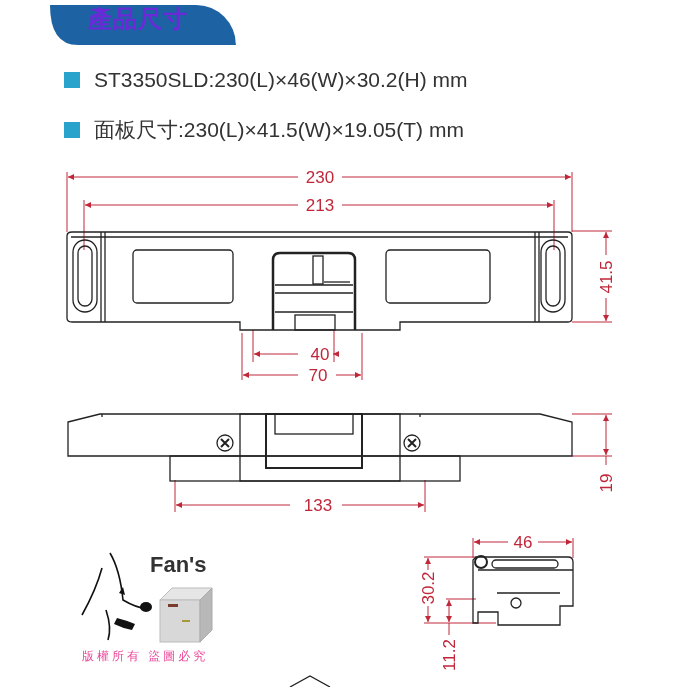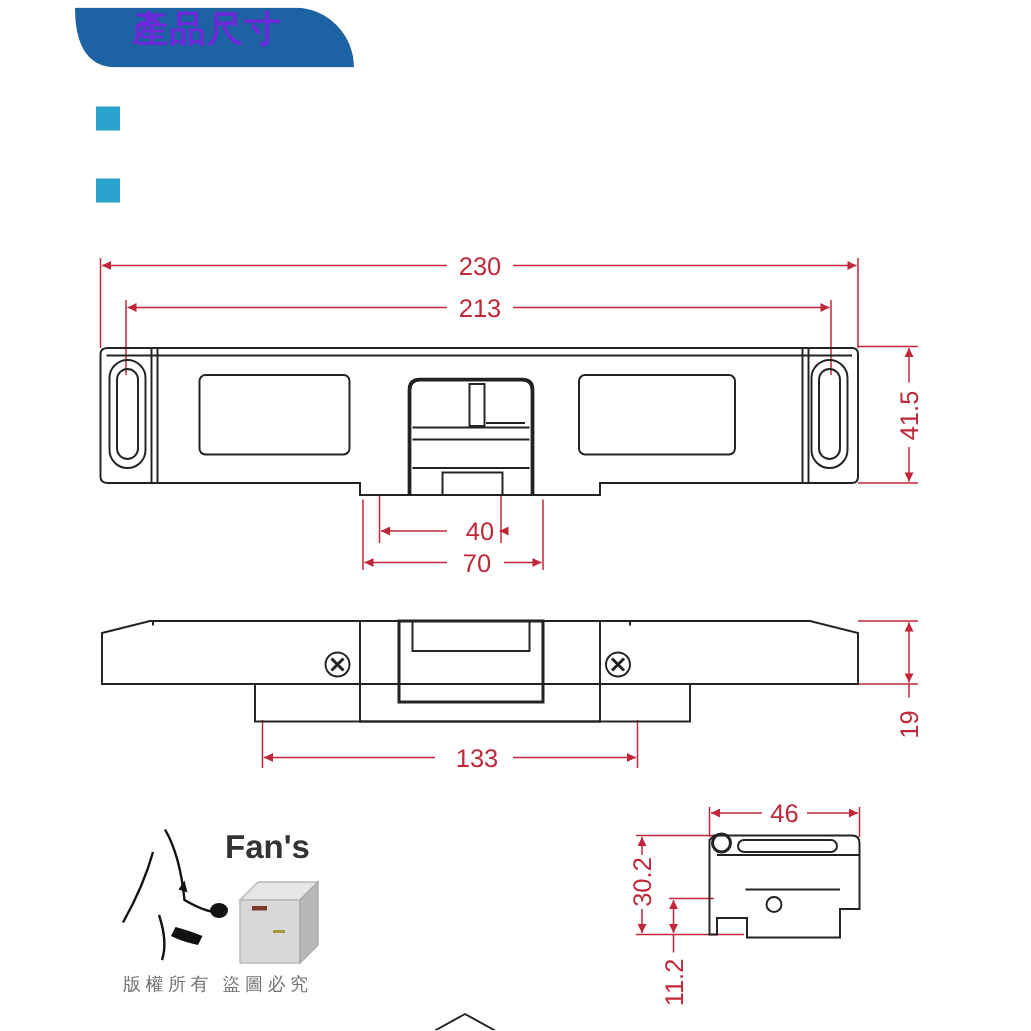--- a/index.html
+++ b/index.html
@@ -4,30 +4,30 @@
 <style>
   html,body{margin:0;padding:0;background:#fff;}
   body{width:687px;height:687px;position:relative;overflow:hidden;font-family:"Liberation Sans",sans-serif;}
   .title-tab{position:absolute;left:50px;top:5px;width:186px;height:40px;background:#1d62a3;border-radius:0 40px 0 0;clip-path:path('M0 0 L150 0 Q186 0 186 40 L28 40 Q0 40 0 0 Z');}
   .title-text{position:absolute;left:88px;top:3px;color:#6d28d9;font-size:24px;font-weight:bold;letter-spacing:1px;}
   .spec{position:absolute;left:64px;font-size:21px;color:#333;white-space:nowrap;}
   .spec .sq{display:inline-block;width:16px;height:16px;background:#29a3cc;margin-right:14px;vertical-align:-1px;}
   svg.draw{position:absolute;left:0;top:0;}
   .dim{fill:#c0283a;font-family:"Liberation Sans",sans-serif;font-size:17px;}
   .logo-text{position:absolute;left:150px;top:552px;font-size:22px;font-weight:bold;color:#333;font-family:Liberation Sans, sans-serif;}
-  .copyright{position:absolute;left:82px;top:648px;font-size:12px;color:#737373;letter-spacing:3px;white-space:nowrap;}
+  .copyright{position:absolute;left:82px;top:648px;font-size:12px;color:#ec4899;letter-spacing:3px;white-space:nowrap;}
 </style>
 </head>
 <body>
 
 <div class="title-tab"></div>
 <div class="title-text">產品尺寸</div>
 
-<div class="spec" style="top:68px"><span class="sq"></span></div>
-<div class="spec" style="top:116px"><span class="sq"></span></div>
+<div class="spec" style="top:68px"><span class="sq"></span><span>ST3350SLD:230(L)×46(W)×30.2(H) mm</span></div>
+<div class="spec" style="top:116px"><span class="sq"></span><span>面板尺寸:230(L)×41.5(W)×19.05(T) mm</span></div>
 
 <svg class="draw" width="687" height="687">
   <defs>
     <marker id="ar" viewBox="0 0 10 10" refX="10" refY="5" markerWidth="8" markerHeight="6" orient="auto-start-reverse">
       <path d="M0 0 L10 5 L0 10 Z" fill="#c0283a"></path>
     </marker>
   </defs>
   <g stroke="#c0283a" stroke-width="1" fill="none">
 
     <line x1="67" y1="172" x2="67" y2="232"></line>

